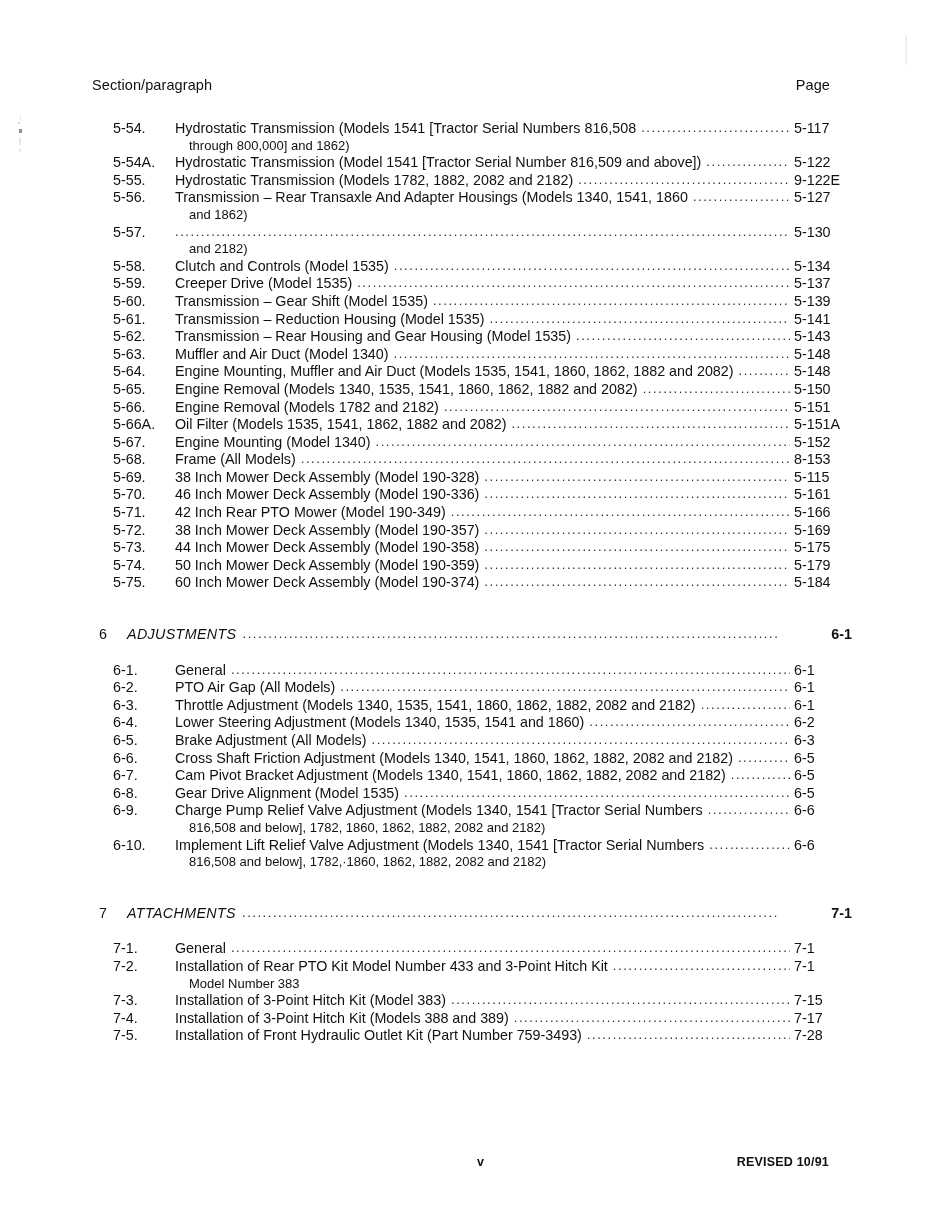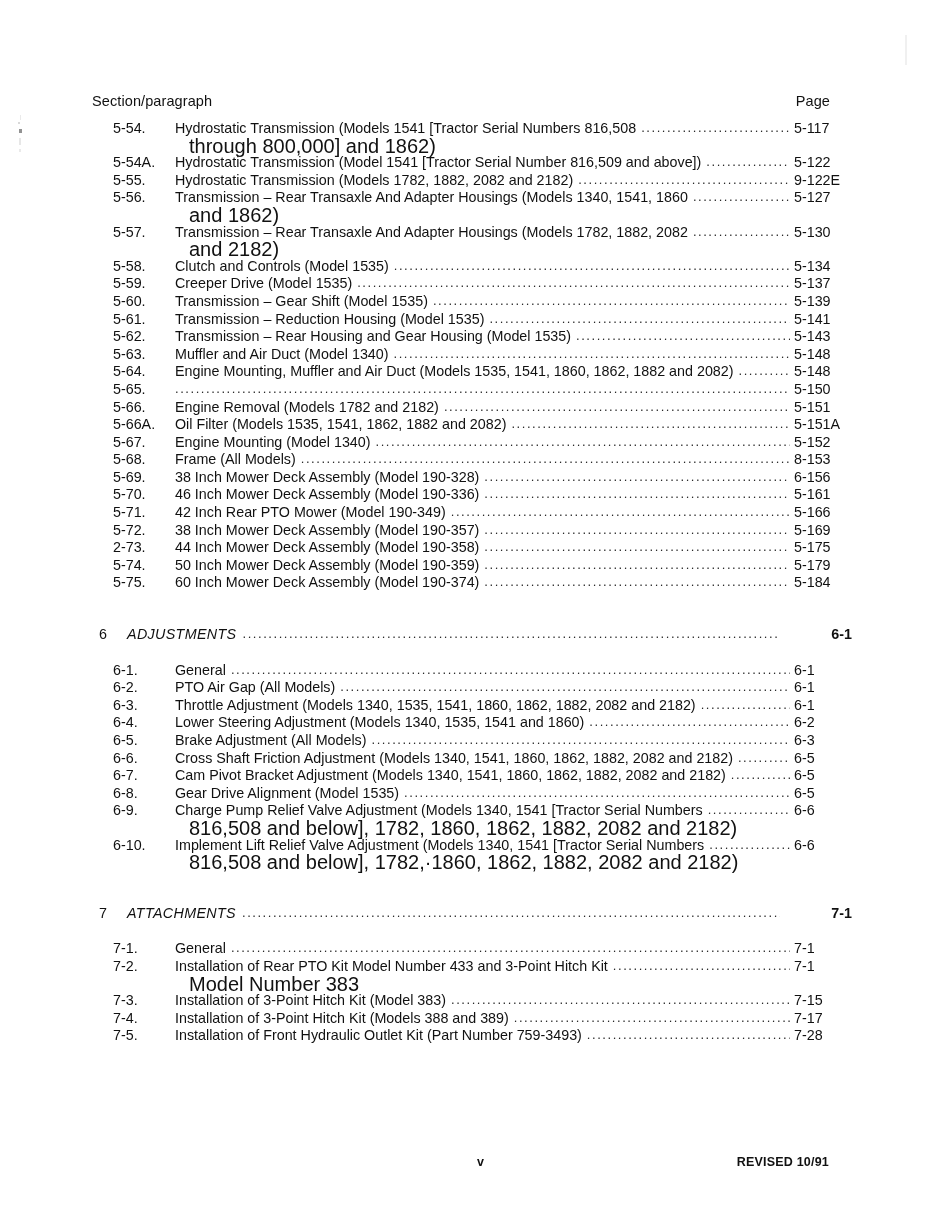--- a/index.html
+++ b/index.html
@@ -32,21 +32,21 @@
   .speckle.s3 { left: 19px; top: 138px; width: 2px;  height: 7px; opacity:.35;}
   .speckle.s4 { left: 19px; top: 149px; width: 2px;  height: 3px; opacity:.3;}
   .speckle.s5 { left: 20px; top: 115px; width: 1px;  height: 5px; opacity:.3;}
   .speckle.s6 { left: 905px; top: 35px; width: 2px; height: 30px; opacity:.22;}
 
   
   .head {
     position: absolute;
     left: 92px;
     right: 92px;
-    top: 93px;
+    top: 77px;
     height: 18px;
   }
   .head .left {
     position: absolute;
     left: 0;
     top: 0;
     font-size: 14.5px;
     letter-spacing: .1px;
   }
   .head .right {
@@ -136,21 +136,21 @@
   }
   .row .page {
     flex: 0 0 auto;
     min-width: 58px;
     text-align: left;
     padding-left: 4px;
   }
 
   
   .cont {
-    font-size: 20px;
+    font-size: 13px;
     line-height: 16.6px;
     padding-left: 90px;
     white-space: nowrap;
   }
 
   
   .gap-lg { height: 34px; }
   .gap-md { height: 18px; }
 
   
@@ -214,21 +214,20 @@
       </div>
       <div class="row">
         <span class="num">5-56.</span>
         <span class="title">Transmission – Rear Transaxle And Adapter Housings (Models 1340, 1541, 1860</span>
         <span class="leader">........................................................................................................................................................................................................................</span>
         <span class="page">5-127</span>
       </div>
       <div class="cont">and 1862)</div>
       <div class="row">
         <span class="num">5-57.</span>
-        <span class="title">Transmission – Rear Transaxle And Adapter Housings (Models 1782, 1882, 2082</span>
         <span class="leader">........................................................................................................................................................................................................................</span>
         <span class="page">5-130</span>
       </div>
       <div class="cont">and 2182)</div>
       <div class="row">
         <span class="num">5-58.</span>
         <span class="title">Clutch and Controls (Model 1535)</span>
         <span class="leader">........................................................................................................................................................................................................................</span>
         <span class="page">5-134</span>
       </div>
@@ -263,20 +262,21 @@
         <span class="page">5-148</span>
       </div>
       <div class="row">
         <span class="num">5-64.</span>
         <span class="title">Engine Mounting, Muffler and Air Duct (Models 1535, 1541, 1860, 1862, 1882 and 2082)</span>
         <span class="leader">........................................................................................................................................................................................................................</span>
         <span class="page">5-148</span>
       </div>
       <div class="row">
         <span class="num">5-65.</span>
+        <span class="title">Engine Removal (Models 1340, 1535, 1541, 1860, 1862, 1882 and 2082)</span>
         <span class="leader">........................................................................................................................................................................................................................</span>
         <span class="page">5-150</span>
       </div>
       <div class="row">
         <span class="num">5-66.</span>
         <span class="title">Engine Removal (Models 1782 and 2182)</span>
         <span class="leader">........................................................................................................................................................................................................................</span>
         <span class="page">5-151</span>
       </div>
       <div class="row">
@@ -294,42 +294,42 @@
       <div class="row">
         <span class="num">5-68.</span>
         <span class="title">Frame (All Models)</span>
         <span class="leader">........................................................................................................................................................................................................................</span>
         <span class="page">8-153</span>
       </div>
       <div class="row">
         <span class="num">5-69.</span>
         <span class="title">38 Inch Mower Deck Assembly (Model 190-328)</span>
         <span class="leader">........................................................................................................................................................................................................................</span>
-        <span class="page">6-156</span>
+        <span class="page">5-115</span>
       </div>
       <div class="row">
         <span class="num">5-70.</span>
         <span class="title">46 Inch Mower Deck Assembly (Model 190-336)</span>
         <span class="leader">........................................................................................................................................................................................................................</span>
         <span class="page">5-161</span>
       </div>
       <div class="row">
         <span class="num">5-71.</span>
         <span class="title">42 Inch Rear PTO Mower (Model 190-349)</span>
         <span class="leader">........................................................................................................................................................................................................................</span>
         <span class="page">5-166</span>
       </div>
       <div class="row">
         <span class="num">5-72.</span>
         <span class="title">38 Inch Mower Deck Assembly (Model 190-357)</span>
         <span class="leader">........................................................................................................................................................................................................................</span>
         <span class="page">5-169</span>
       </div>
       <div class="row">
-        <span class="num">2-73.</span>
+        <span class="num">5-73.</span>
         <span class="title">44 Inch Mower Deck Assembly (Model 190-358)</span>
         <span class="leader">........................................................................................................................................................................................................................</span>
         <span class="page">5-175</span>
       </div>
       <div class="row">
         <span class="num">5-74.</span>
         <span class="title">50 Inch Mower Deck Assembly (Model 190-359)</span>
         <span class="leader">........................................................................................................................................................................................................................</span>
         <span class="page">5-179</span>
       </div>

